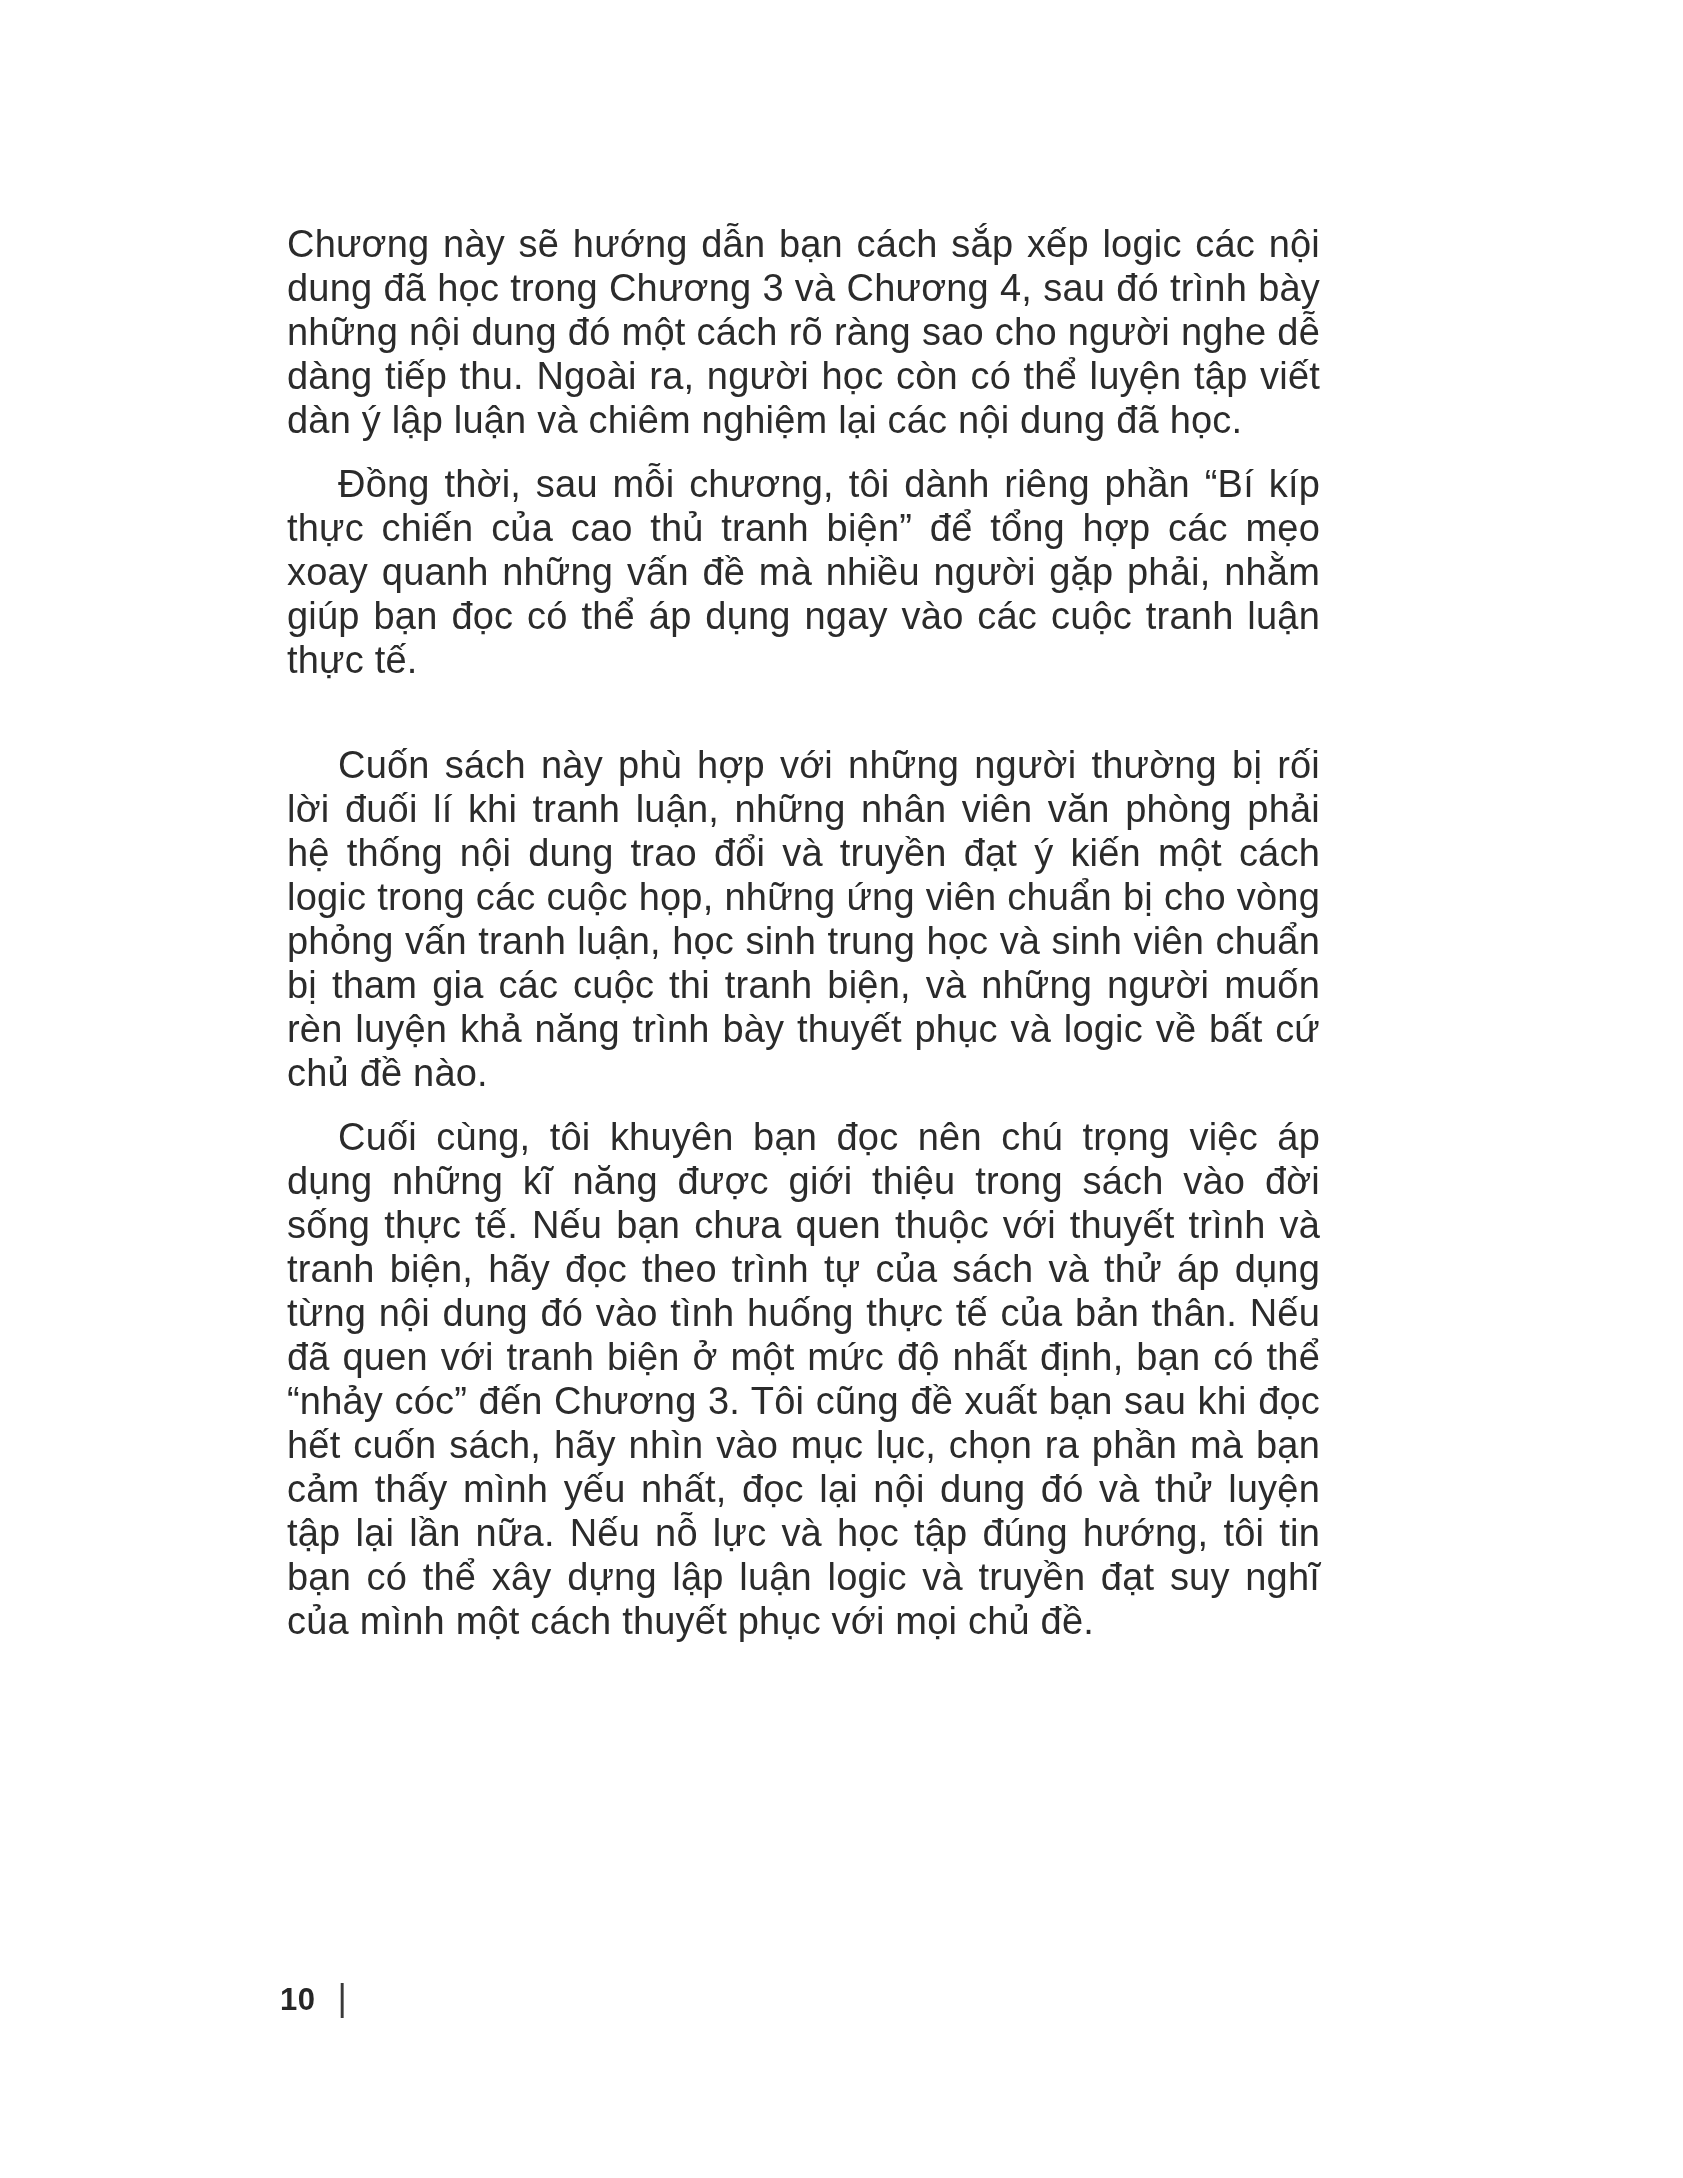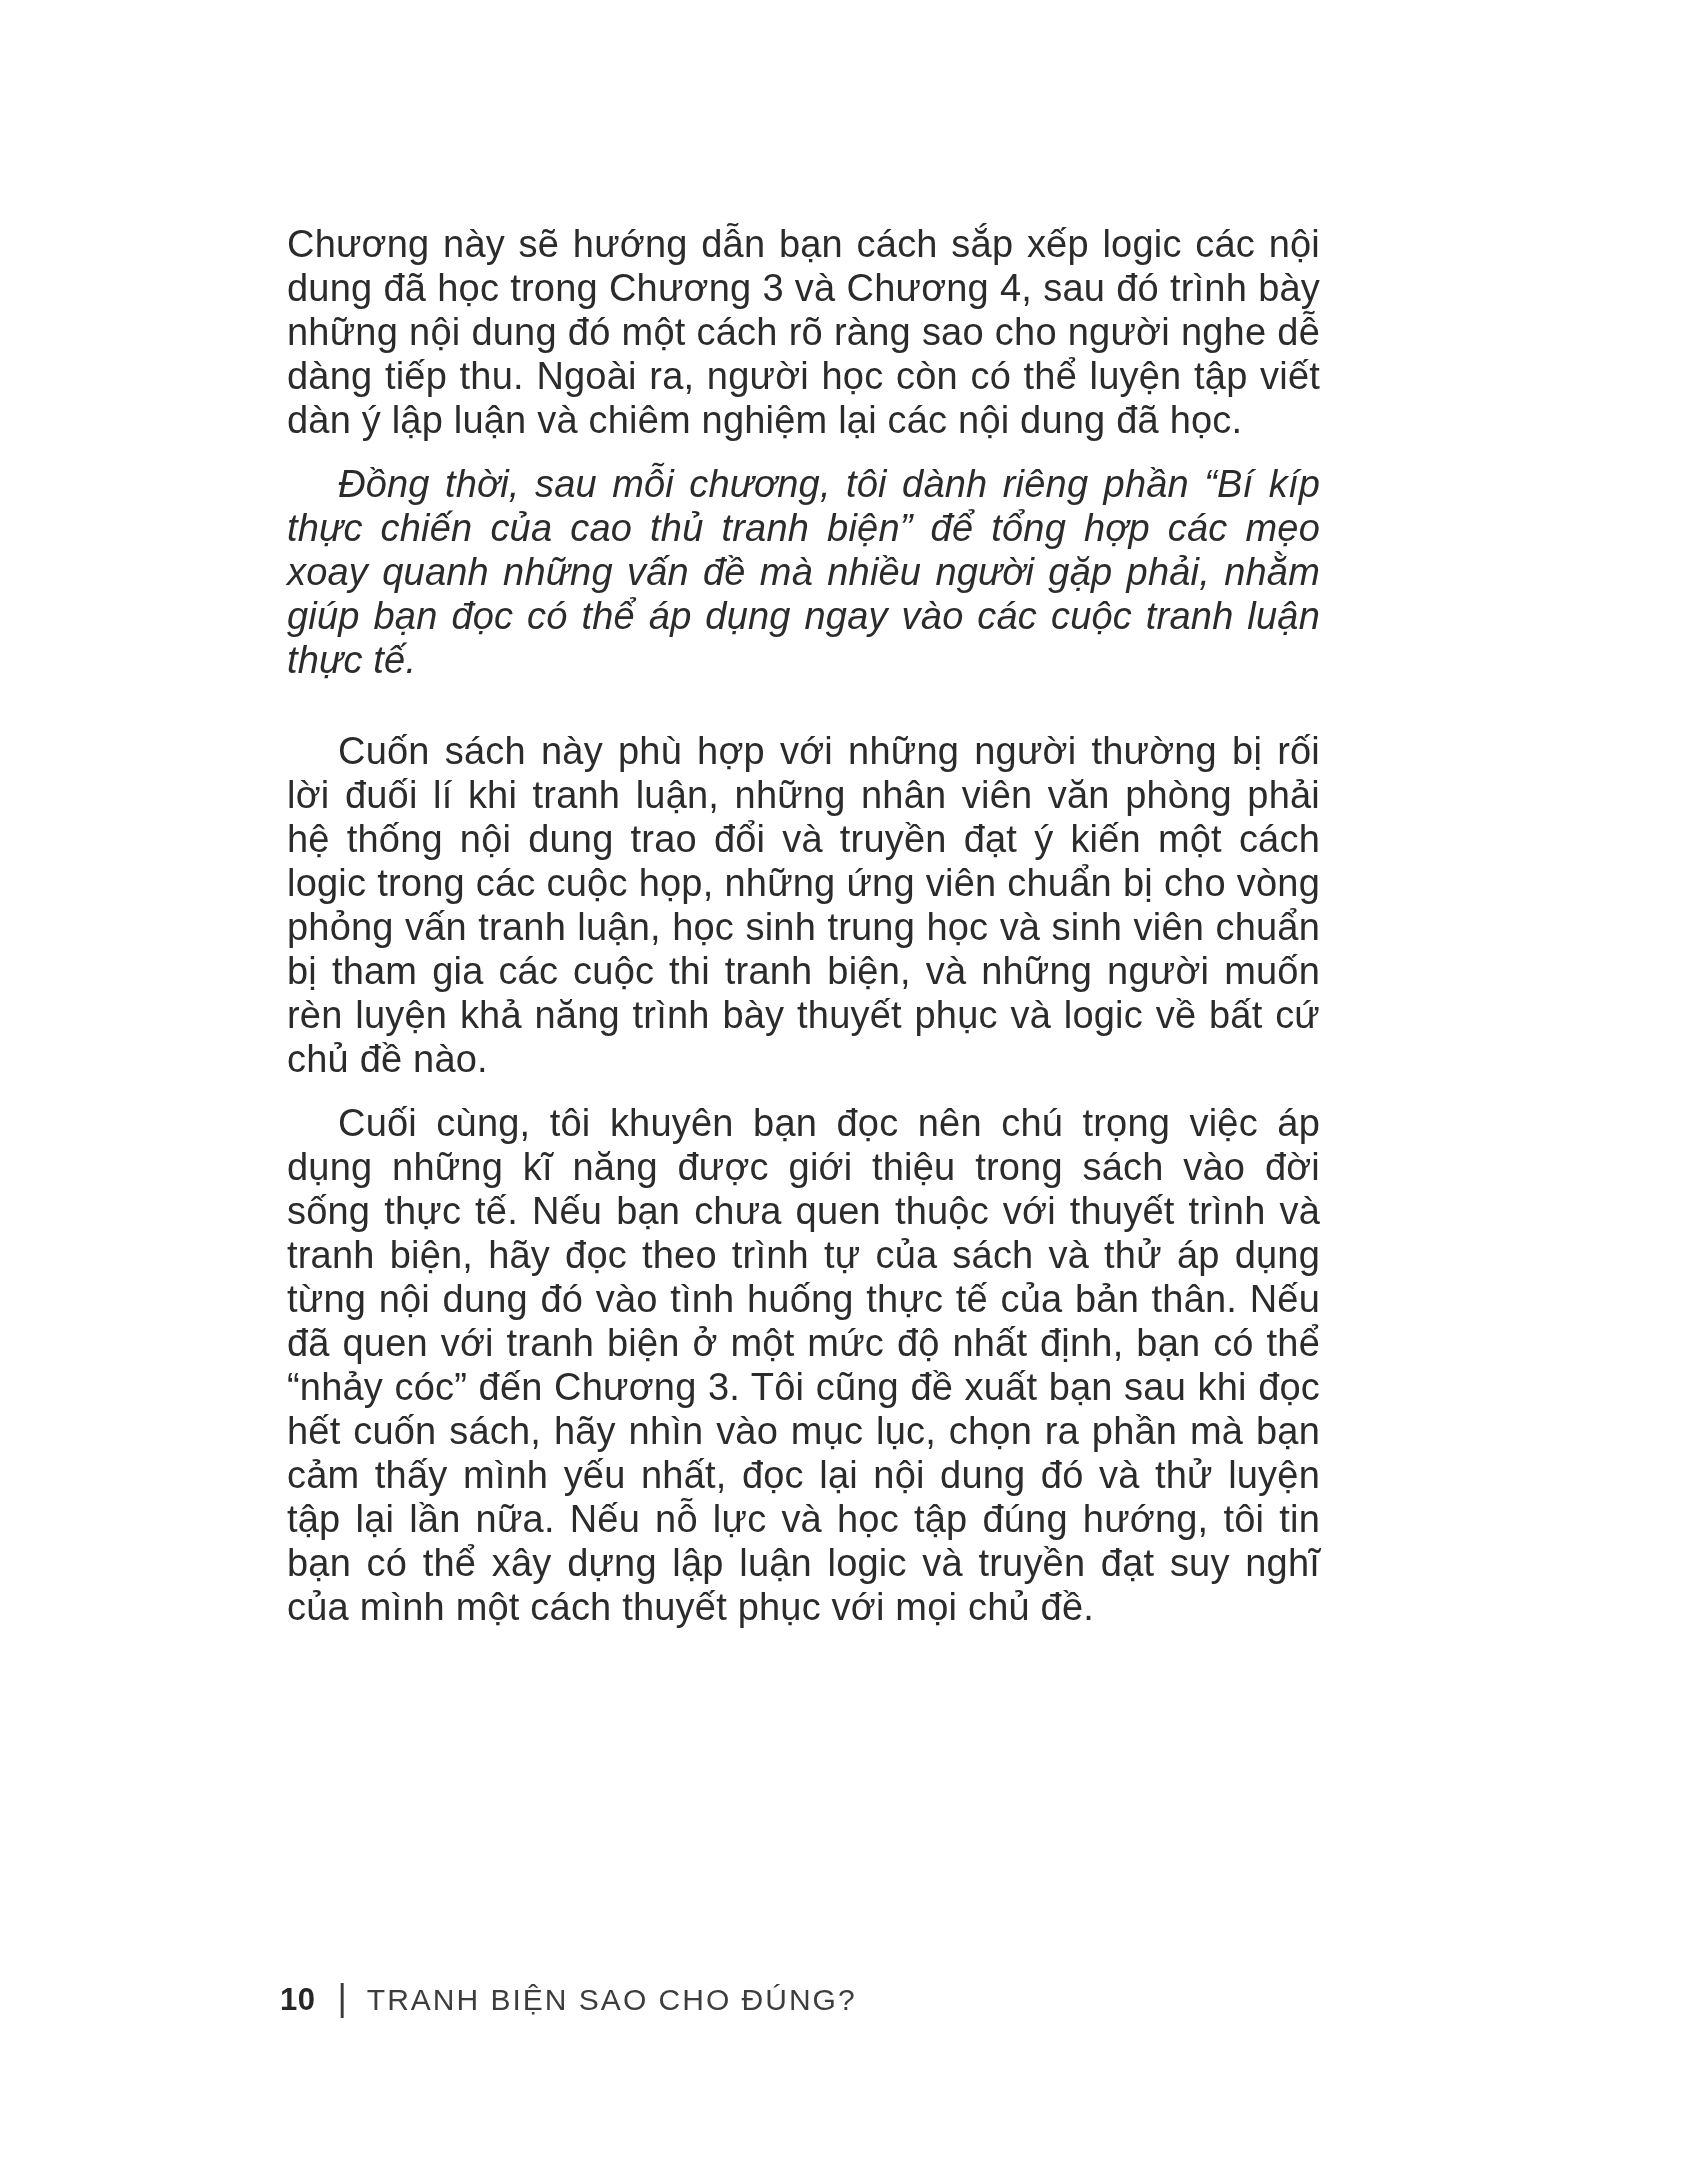--- a/index.html
+++ b/index.html
@@ -30,21 +30,21 @@
     color: #2b2b2b;
     text-align: justify;
     text-justify: inter-word;
     letter-spacing: 0.2px;
     hyphens: none;
   }
   .para.indent {
     text-indent: 51px;
   }
   .para.gap-small    { margin-bottom: 20px; }
-  .para.gap-section  { margin-bottom: 47px; font-style: italic; }
+  .para.gap-section  { margin-bottom: 61px; }
   .para.gap-tiny     { margin-bottom: 20px;  }
   .footer {
     position: absolute;
     left: 280px;
     top: 1978px;
     display: flex;
     align-items: center;
     height: 44px;
   }
   .page-num {
@@ -79,17 +79,16 @@
     <p class="para indent gap-section">Đồng thời, sau mỗi chương, tôi dành riêng phần “Bí kíp thực chiến của cao thủ tranh biện” để tổng hợp các mẹo xoay quanh những vấn đề mà nhiều người gặp phải, nhằm giúp bạn đọc có thể áp dụng ngay vào các cuộc tranh luận thực tế.</p>
 
     <p class="para indent gap-tiny">Cuốn sách này phù hợp với những người thường bị rối lời đuối lí khi tranh luận, những nhân viên văn phòng phải hệ thống nội dung trao đổi và truyền đạt ý kiến một cách logic trong các cuộc họp, những ứng viên chuẩn bị cho vòng phỏng vấn tranh luận, học sinh trung học và sinh viên chuẩn bị tham gia các cuộc thi tranh biện, và những người muốn rèn luyện khả năng trình bày thuyết phục và logic về bất cứ chủ đề nào.</p>
 
     <p class="para indent">Cuối cùng, tôi khuyên bạn đọc nên chú trọng việc áp dụng những kĩ năng được giới thiệu trong sách vào đời sống thực tế. Nếu bạn chưa quen thuộc với thuyết trình và tranh biện, hãy đọc theo trình tự của sách và thử áp dụng từng nội dung đó vào tình huống thực tế của bản thân. Nếu đã quen với tranh biện ở một mức độ nhất định, bạn có thể “nhảy cóc” đến Chương 3. Tôi cũng đề xuất bạn sau khi đọc hết cuốn sách, hãy nhìn vào mục lục, chọn ra phần mà bạn cảm thấy mình yếu nhất, đọc lại nội dung đó và thử luyện tập lại lần nữa. Nếu nỗ lực và học tập đúng hướng, tôi tin bạn có thể xây dựng lập luận logic và truyền đạt suy nghĩ của mình một cách thuyết phục với mọi chủ đề.</p>
   </main>
 
   <footer class="footer">
     <span class="page-num">10</span>
     <span class="footer-sep">|</span>
-    <span class="book-title">TRANH BIỆN SAO CHO ĐÚNG?</span>
   </footer>
 
 </div>
 
 
 </body></html>

